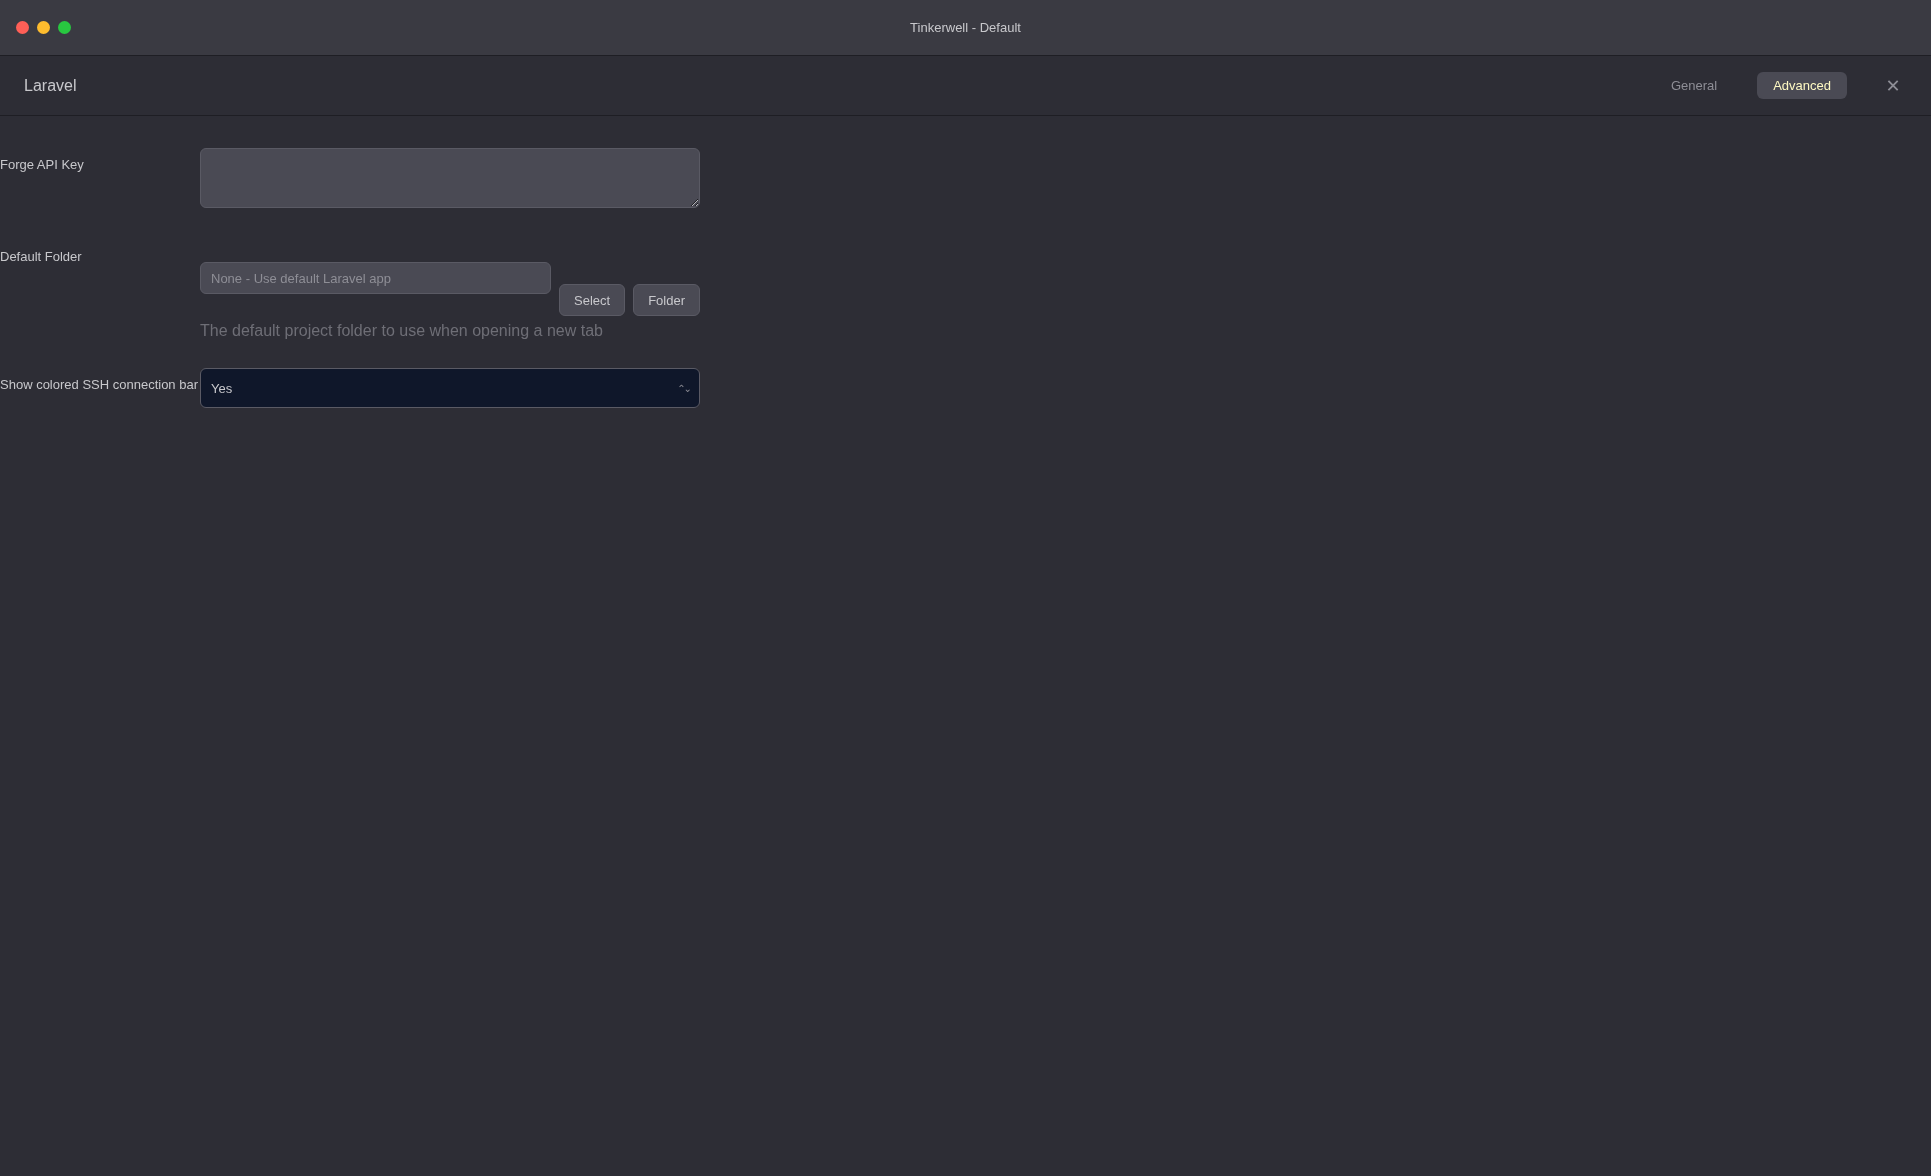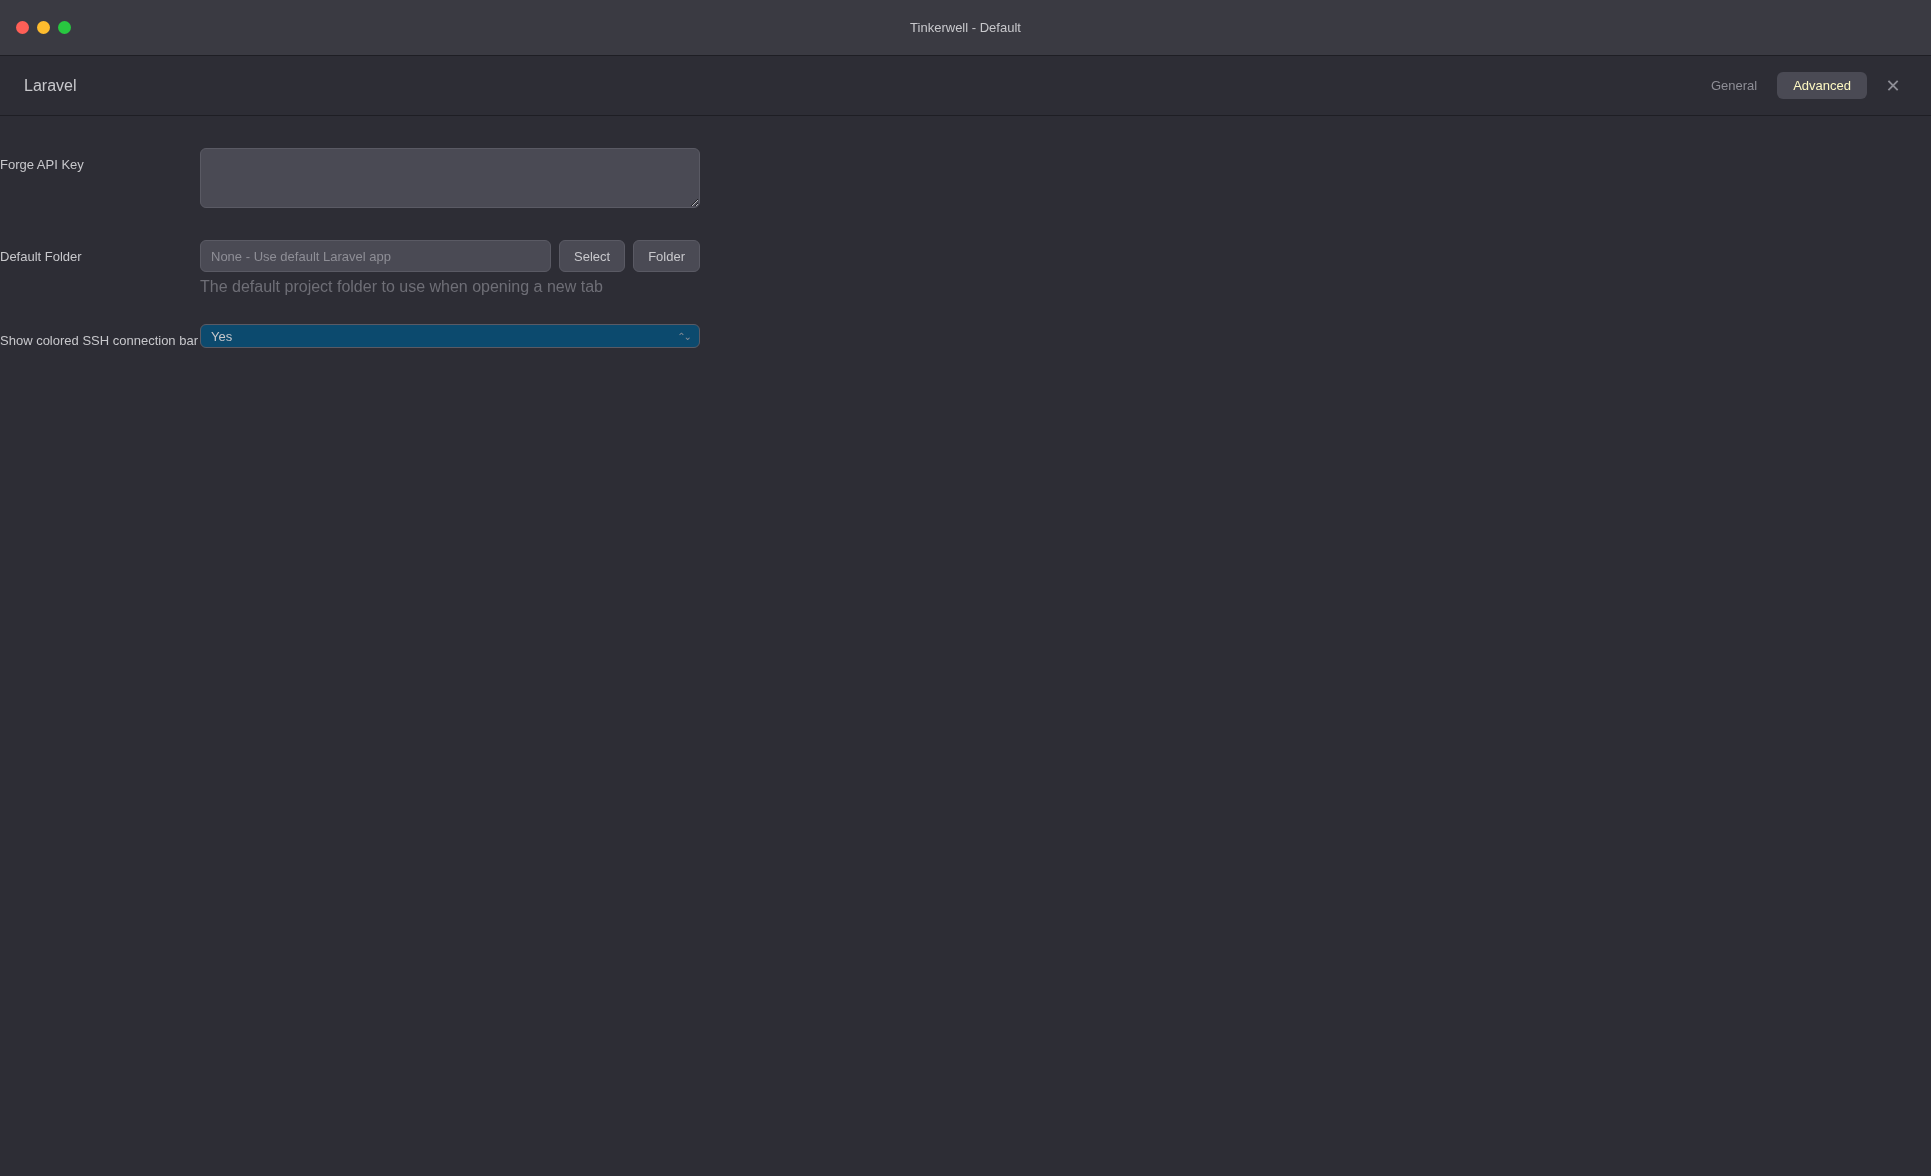--- a/index.html
+++ b/index.html
@@ -63,21 +63,21 @@
     .settings-title {
       font-size: 16px;
       color: #c8c8cc;
       font-weight: 500;
       flex: 1;
     }
 
     .header-right {
       display: flex;
       align-items: center;
-      gap: 4px;
+      gap: 24px;
     }
 
     .tab-btn {
       padding: 6px 16px;
       border-radius: 6px;
       border: none;
       font-size: 13px;
       cursor: pointer;
       font-family: inherit;
     }
@@ -174,37 +174,38 @@
       height: 32px;
       padding: 0 14px;
       background: #4a4a54;
       border: 1px solid #5a5a64;
       border-radius: 6px;
       color: #c8c8cc;
       font-size: 13px;
       cursor: pointer;
       font-family: inherit;
       white-space: nowrap;
+      margin-top: 44px;
     }
 
     .hint-text {
       margin-top: 6px;
       font-size: 16px;
       color: #6e6e76;
     }
 
     .ssh-bar-row {
       display: flex;
       align-items: flex-start;
     }
 
     .select-control {
       width: 100%;
-      height: 24px;
-      background: #0c4a6e;
+      height: 40px;
+      background: #0f172a;
       border: 1px solid #5a5a64;
       border-radius: 6px;
       color: #c8c8cc;
       font-size: 13px;
       padding: 0 10px;
       cursor: pointer;
       appearance: none;
       -webkit-appearance: none;
       outline: none;
       font-family: inherit;

